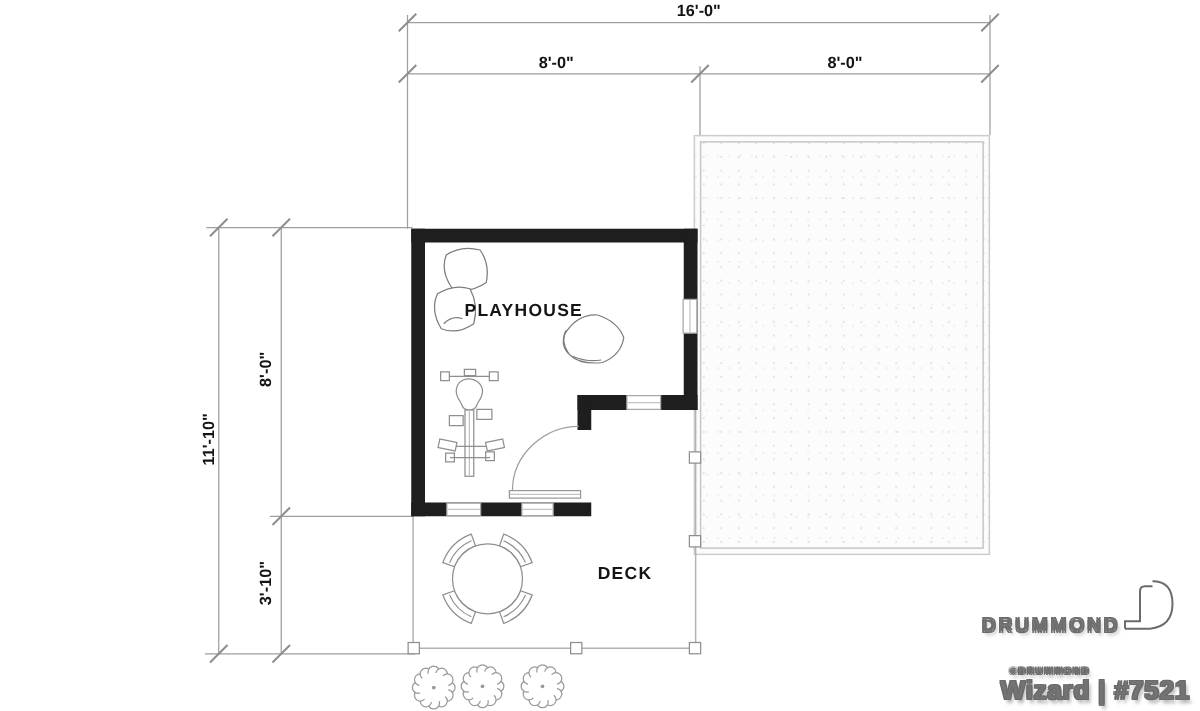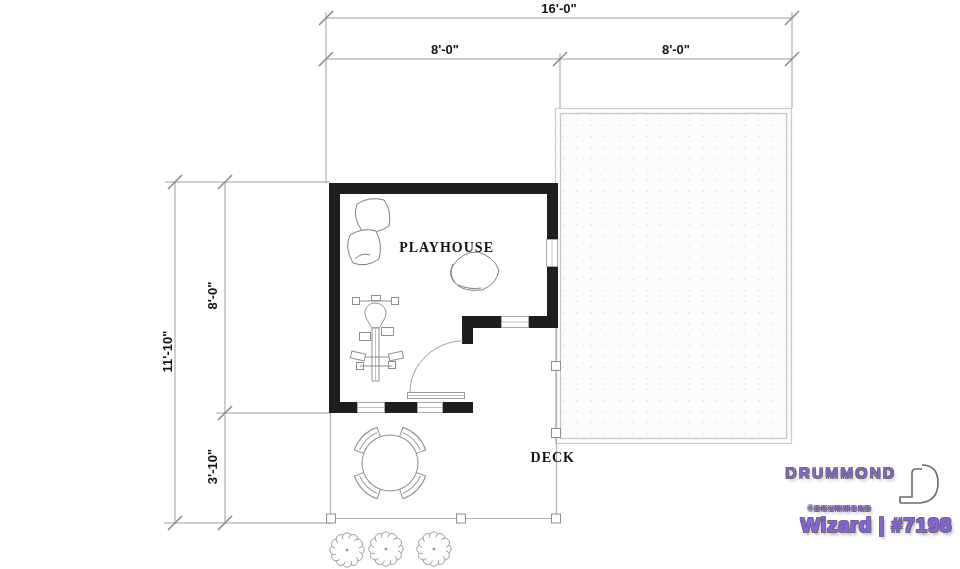--- a/index.html
+++ b/index.html
@@ -7,24 +7,24 @@
         font-family:"Liberation Sans",sans-serif;}
   .sandbox-fill{position:absolute;left:556px;top:109px;width:236px;height:334px;
         background-color:#fcfcfc;
         background-image:radial-gradient(circle,#e3e3e3 0.7px,transparent 0.9px),
                          radial-gradient(circle,#ededed 0.6px,transparent 0.8px);
         background-size:14px 11px,9px 17px;background-position:0 0,5px 7px;}
   svg.linework{position:absolute;left:0;top:0;z-index:2;}
   .lbl{position:absolute;z-index:3;font-weight:700;color:#141414;white-space:nowrap;}
   .dim{font-size:13px;text-align:center;width:100px;}
   .dim.rot{transform:rotate(-90deg);transform-origin:center;width:90px;}
-  .room{font-size:14px;letter-spacing:1px;text-align:right;width:150px;font-family:Liberation Serif, serif;}
+  .room{font-size:14px;letter-spacing:1px;text-align:center;width:150px;}
   
-  .outline-text{color:#8b5cf6;
-     text-shadow:-1px -1px 0 #6b6b6b,1px -1px 0 #6b6b6b,-1px 1px 0 #6b6b6b,1px 1px 0 #6b6b6b,2px 3px 3px rgba(110,110,110,.55);}
+  .outline-text{color:#737373;
+     text-shadow:-1px -1px 0 #6b6b6b,1px -1px 0 #6b6b6b,-1px 1px 0 #6b6b6b,1px 1px 0 #6b6b6b,2px 3px 3px rgba(110,110,110,.55);margin-top:28px;}
   .brand-line1{position:absolute;left:783px;top:464px;width:116px;text-align:center;
      font-size:15px;letter-spacing:2.5px;font-weight:400;z-index:3;}
   .brand-line2{position:absolute;left:777px;top:482px;width:126px;text-align:center;
      font-size:15px;letter-spacing:2px;font-weight:400;z-index:3;}
   .brand-copy{position:absolute;left:777px;top:504px;width:126px;text-align:center;
      font-size:7.5px;letter-spacing:1.5px;font-weight:700;z-index:3;}
   .brand-id{position:absolute;left:770px;top:513px;width:182px;text-align:right;
      font-size:21px;font-weight:700;letter-spacing:0.5px;z-index:3;}
   .brand-mark{position:absolute;left:894px;top:456px;z-index:3;}
 </style>
@@ -221,15 +221,15 @@
 
   <div class="lbl room" style="left:344px;top:240px;">PLAYHOUSE</div>
   <div class="lbl room" style="left:425px;top:450px;">DECK</div>
 
   <div class="brand-line1 outline-text">DRUMMOND</div>
   <div class="brand-copy outline-text">©DRUMMOND</div>
   <svg class="brand-mark" width="48" height="54" viewBox="0 0 48 54">
     <path d="M6,47 L6,41 L18,41 L18,17 Q18,13 22,13 L28,13" fill="none" stroke="#6b6b6b" stroke-width="1.6"></path>
     <path d="M28,9 Q44,9 44,27 Q44,45 26,47 L6,47" fill="none" stroke="#6b6b6b" stroke-width="1.6"></path>
   </svg>
-  <div class="brand-id outline-text">Wizard | #7198</div>
+  <div class="brand-id outline-text">Wizard | #7521</div>
 
 </div>
 
 </body></html>

